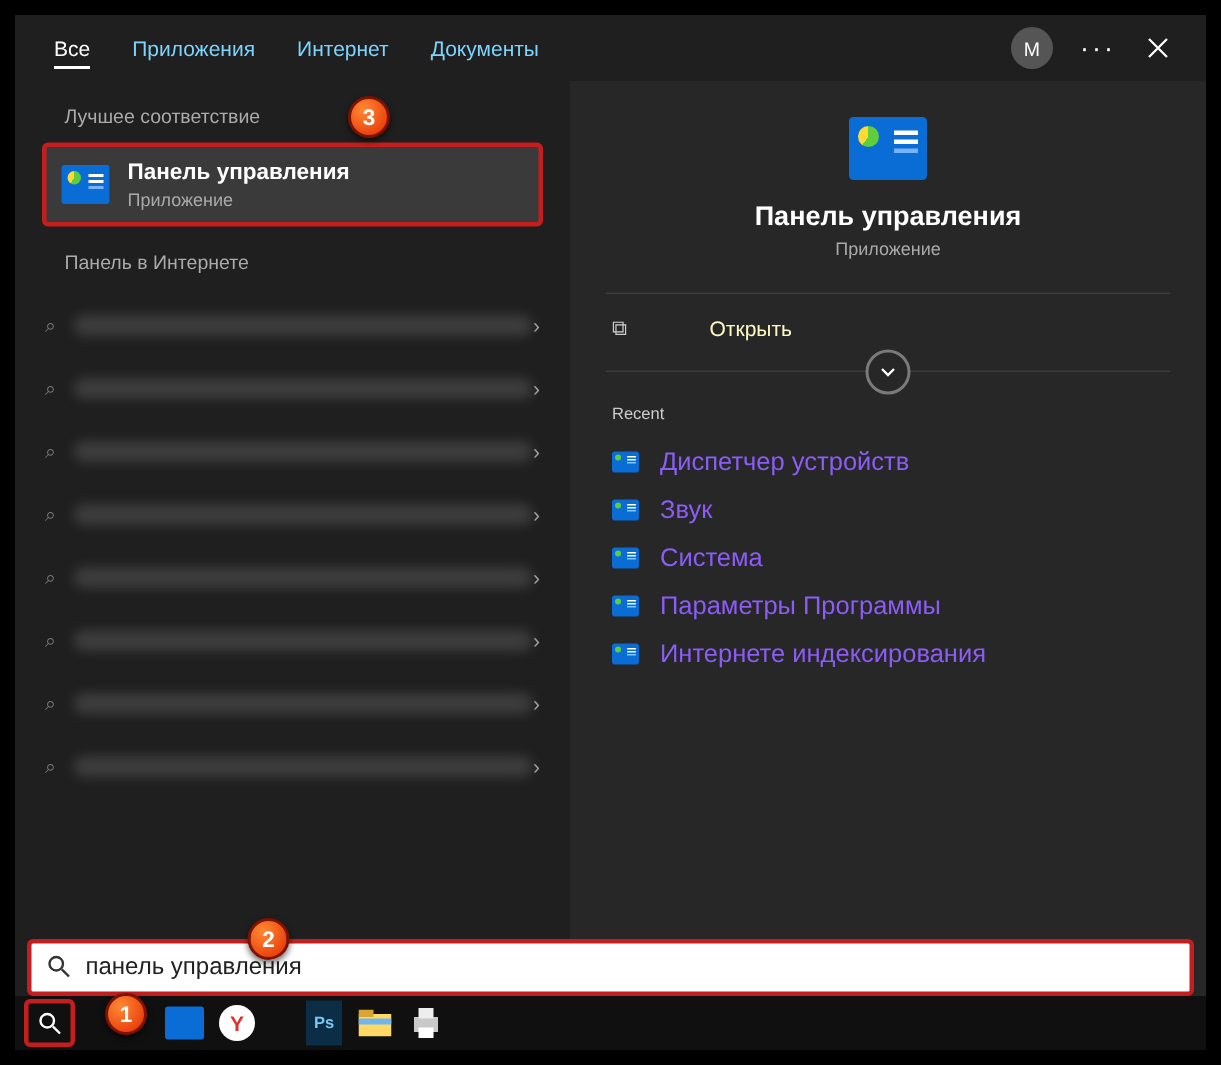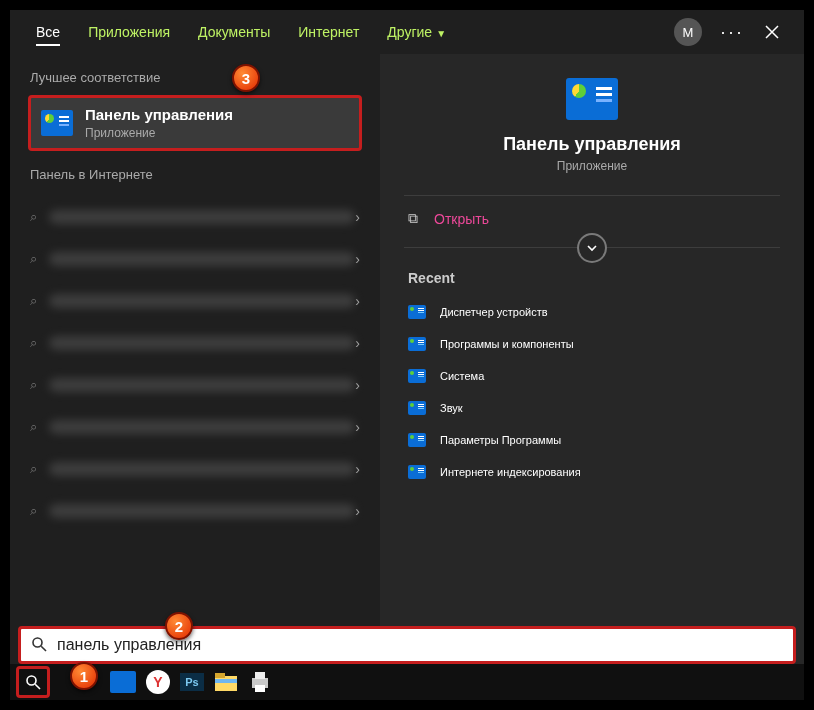--- a/index.html
+++ b/index.html
@@ -1,30 +1,30 @@
 <!DOCTYPE html>
 <html><head>
   <meta charset="utf-8">
   <style>
     * { margin:0; padding:0; box-sizing:border-box; font-family:"Segoe UI",sans-serif; }
     body { width:814px; height:710px; background:#000; position:relative; overflow:hidden; }
     .window { position:absolute; top:8px; left:8px; right:8px; bottom:8px; background:#1f1f1f; border:2px solid #000; display:flex; flex-direction:column; }
     .tabs { display:flex; align-items:center; height:44px; padding:0 12px; flex-shrink:0; }
-    .tab { color:#bef264; font-size:14px; padding:10px 14px; cursor:pointer; position:relative; }
+    .tab { color:#7dd3fc; font-size:14px; padding:10px 14px; cursor:pointer; position:relative; }
     .tab.active { color:#fff; }
     .tab.active::after { content:""; position:absolute; left:14px; right:14px; bottom:4px; height:2px; background:#fff; }
     .tab .caret { font-size:10px; margin-left:4px; }
     .tabs-spacer { flex:1; }
     .avatar { width:28px; height:28px; border-radius:50%; background:#555; color:#fff; font-size:13px; display:flex; align-items:center; justify-content:center; margin-right:10px; cursor:pointer; }
     .more-btn, .close-btn { width:40px; height:40px; display:flex; align-items:center; justify-content:center; color:#fff; cursor:pointer; }
     .more-btn { font-size:18px; letter-spacing:2px; }
     .close-btn svg { width:14px; height:14px; }
     .body { flex:1; display:flex; min-height:0; }
     .left { width:370px; display:flex; flex-direction:column; }
-    .section-label { color:#aaa; font-size:13px; padding:16px 20px 10px; }
+    .section-label { color:#aaa; font-size:13px; padding:16px 20px 10px;margin-left:13px; }
     .best-match { margin:0 18px; background:#3a3a3a; border:3px solid #c51e1e; border-radius:4px; padding:8px 10px; display:flex; align-items:center; cursor:pointer; position:relative; }
     .cp-icon { width:32px; height:26px; background:#0a6dd6; border-radius:2px; display:flex; align-items:center; justify-content:center; margin-right:12px; flex-shrink:0; position:relative; }
     .cp-icon::before { content:""; width:9px; height:9px; border-radius:50%; background:conic-gradient(#5ecf3a 0 60%, #ffd934 60% 100%); position:absolute; left:4px; top:4px; }
     .cp-icon::after { content:""; width:10px; height:2px; background:#fff; position:absolute; right:4px; top:6px; box-shadow:0 4px 0 #fff, 0 8px 0 #78b2ff; }
     .bm-text .bm-title { color:#fff; font-size:15px; font-weight:600; }
     .bm-text .bm-sub { color:#aaa; font-size:12px; margin-top:3px; }
     .web-results { padding:4px 10px 0; }
     .web-item { display:flex; align-items:center; height:42px; padding:0 10px; cursor:pointer; }
     .web-item .sicon { color:#777; font-size:13px; margin-right:12px; }
     .web-item .blur-text { flex:1; height:14px; background:#4a4a4a; border-radius:7px; filter:blur(4px); opacity:.7; }
@@ -32,58 +32,57 @@
     .right { flex:1; background:#272727; display:flex; flex-direction:column; padding:24px; }
     .hero { display:flex; flex-direction:column; align-items:center; }
     .hero-icon { width:52px; height:42px; background:#0a6dd6; border-radius:3px; position:relative; }
     .hero-icon::before { content:""; width:14px; height:14px; border-radius:50%; background:conic-gradient(#5ecf3a 0 60%, #ffd934 60% 100%); position:absolute; left:6px; top:6px; }
     .hero-icon::after { content:""; width:16px; height:3px; background:#fff; position:absolute; right:6px; top:9px; box-shadow:0 6px 0 #fff, 0 12px 0 #78b2ff; }
     .hero-title { color:#fff; font-size:18px; font-weight:600; margin-top:14px; }
     .hero-sub { color:#aaa; font-size:12px; margin-top:4px; }
     .divider { height:1px; background:#3d3d3d; margin:22px 0 0; }
     .open-row { display:flex; align-items:center; padding:14px 4px; cursor:pointer; }
     .open-row .oicon { color:#ccc; font-size:14px; margin-right:16px; }
-    .open-row .olabel { color:#ec4899; font-size:14px; }
+    .open-row .olabel { color:#fef9c3; font-size:14px;margin-left:39px; }
     .expand-wrap { position:relative; height:1px; background:#3d3d3d; margin:6px 0 18px; }
     .expand-btn { position:absolute; left:50%; top:50%; transform:translate(-50%,-50%); width:30px; height:30px; border-radius:50%; background:#272727; border:2px solid #7a7a7a; display:flex; align-items:center; justify-content:center; cursor:pointer; }
     .expand-btn svg { width:12px; height:12px; color:#fff; }
-    .recent-label { color:#ccc; font-size:14px; font-weight:700; margin:4px 0 10px 4px; }
+    .recent-label { color:#ccc; font-size:11px; font-weight:400; margin:4px 0 10px 4px; }
     .recent-list { display:flex; flex-direction:column; }
     .recent-item { display:flex; align-items:center; height:32px; padding:0 4px; cursor:pointer; }
     .recent-item .ricn { width:18px; height:14px; background:#0a6dd6; border-radius:2px; margin-right:14px; flex-shrink:0; position:relative; }
     .recent-item .ricn::before { content:""; position:absolute; left:2px; top:2px; width:4px; height:4px; border-radius:50%; background:#5ecf3a; }
     .recent-item .ricn::after { content:""; position:absolute; right:2px; top:3px; width:6px; height:1px; background:#fff; box-shadow:0 2px 0 #fff, 0 4px 0 #7cf; }
-    .recent-item .rlabel { color:#ffffff; font-size:11px; }
+    .recent-item .rlabel { color:#8b5cf6; font-size:17px; }
     .searchbar { position:absolute; left:18px; right:18px; bottom:46px; height:38px; background:#fff; border:3px solid #c51e1e; border-radius:4px; display:flex; align-items:center; padding:0 10px; }
     .searchbar .sicon { color:#444; margin-right:10px; margin-top:2px; }
     .searchbar input { border:none; outline:none; flex:1; font-size:16px; color:#222; }
     .taskbar { position:absolute; left:10px; right:10px; bottom:10px; height:36px; background:#101010; display:flex; align-items:center; padding:0 6px; gap:10px; }
     .tbicon { width:30px; height:30px; display:flex; align-items:center; justify-content:center; font-size:16px; color:#fff; cursor:pointer; }
     .tbicon.search { border:3px solid #c51e1e; border-radius:4px; width:34px; height:32px; }
     .tbicon.kb { background:#0a6dd6; width:26px; height:22px; border-radius:2px; }
     .tbicon.y { background:#fff; color:#d33; width:24px; height:24px; border-radius:50%; font-weight:bold; font-size:14px; }
-    .tbicon.ps { background:#0b2d45; color:#7cc8f0; width:24px; height:18px; font-size:11px; font-weight:bold; }
+    .tbicon.ps { background:#0b2d45; color:#7cc8f0; width:24px; height:30px; font-size:11px; font-weight:bold;margin-left:24px; }
     .tbicon.exp { width:24px; }
     .tbicon.pr { width:24px; }
     .badge { position:absolute; width:28px; height:28px; border-radius:50%; background:radial-gradient(circle at 35% 30%, #ff8a34, #e22a00); color:#fff; font-weight:bold; font-size:15px; display:flex; align-items:center; justify-content:center; border:2px solid #7d1200; box-shadow:0 2px 4px rgba(0,0,0,.6); z-index:10; }
     .badge.b1 { left:70px; bottom:20px; }
     .badge.b2 { left:165px; bottom:70px; }
     .badge.b3 { left:232px; top:64px; }
     svg.mag { width:16px; height:16px; }
   </style>
 </head>
 <body>
 
 <div class="window">
   <div class="tabs">
     <div class="tab active">Все</div>
     <div class="tab">Приложения</div>
+    <div class="tab">Интернет</div>
     <div class="tab">Документы</div>
-    <div class="tab">Интернет</div>
-    <div class="tab"><span>Другие</span><span class="caret">▼</span></div>
     <div class="tabs-spacer"></div>
     <div class="avatar">М</div>
     <div class="more-btn">···</div>
     <div class="close-btn">
       <svg viewBox="0 0 14 14">
           <path d="M1 1l12 12M13 1L1 13" stroke="#fff" stroke-width="1.5" fill="none"></path>
         </svg>
     </div>
   </div>
 
@@ -161,29 +160,25 @@
         </div>
       </div>
       <div class="recent-label">Recent</div>
       <div class="recent-list" id="recent-list">
           <div class="recent-item">
             <div class="ricn"></div>
             <div class="rlabel">Диспетчер устройств</div>
           </div>
           <div class="recent-item">
             <div class="ricn"></div>
-            <div class="rlabel">Программы и компоненты</div>
+            <div class="rlabel">Звук</div>
           </div>
           <div class="recent-item">
             <div class="ricn"></div>
             <div class="rlabel">Система</div>
-          </div>
-          <div class="recent-item">
-            <div class="ricn"></div>
-            <div class="rlabel">Звук</div>
           </div>
           <div class="recent-item">
             <div class="ricn"></div>
             <div class="rlabel">Параметры Программы</div>
           </div>
           <div class="recent-item">
             <div class="ricn"></div>
             <div class="rlabel">Интернете индексирования</div>
           </div>
         </div>

